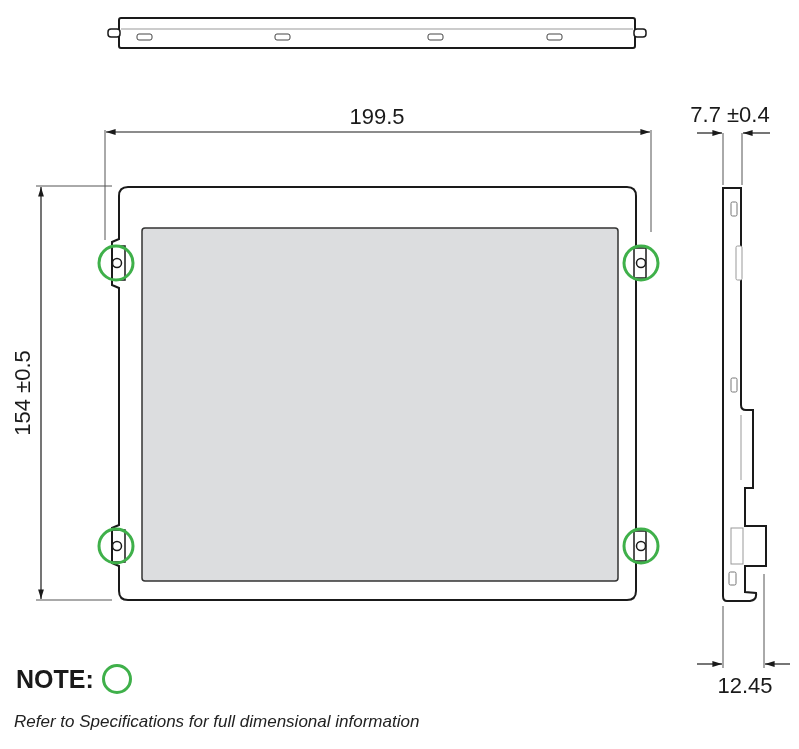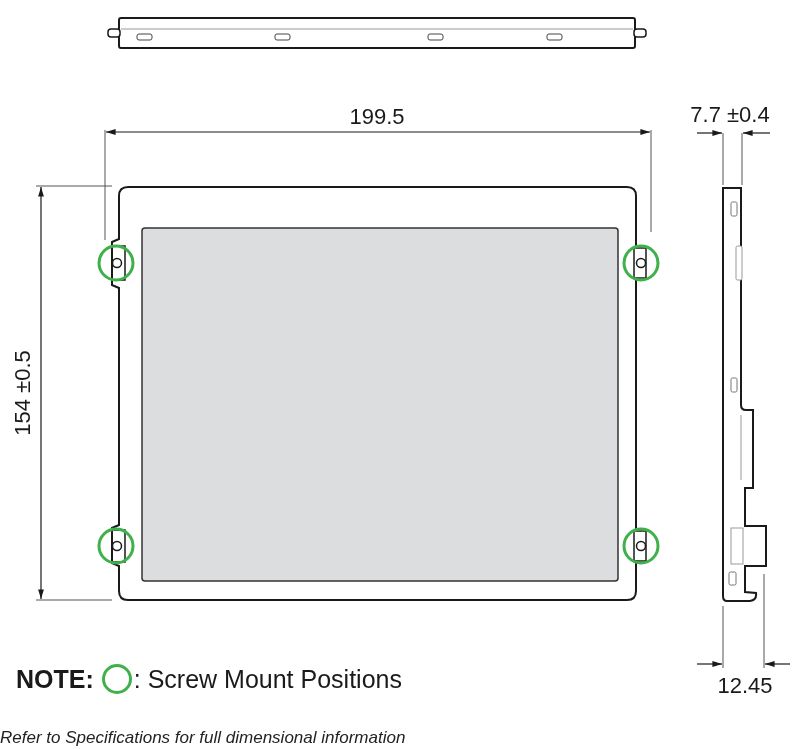--- a/index.html
+++ b/index.html
@@ -2,21 +2,21 @@
 <html><head>
   <meta charset="utf-8">
   <style>
     html, body { margin: 0; padding: 0; background: #ffffff; }
     body { width: 799px; height: 749px; position: relative; overflow: hidden; font-family: "Liberation Sans", sans-serif; color: #1a1a1a; }
     svg.drawing { position: absolute; left: 0; top: 0; }
     .dim-text { font-family: "Liberation Sans", sans-serif; font-size: 22px; fill: #1a1a1a; }
     .note { position: absolute; left: 16px; top: 664px; font-size: 25px; white-space: nowrap; display: flex; align-items: center; justify-content: center; }
     .note .bold { font-weight: bold; }
     .note .circle { display: inline-block; width: 30px; height: 30px; border: 3px solid #3fb04a; border-radius: 50%; margin: 0 2px 0 8px; box-sizing: border-box; }
-    .footnote { position: absolute; left: 0; top: 712px; font-size: 17px; font-style: italic; color: #222; white-space: nowrap; margin-top: 16px; }
+    .footnote { position: absolute; left: 14px; top: 712px; font-size: 17px; font-style: italic; color: #222; white-space: nowrap; }
   </style>
 </head>
 <body>
 
 <svg class="drawing" width="799" height="749" viewBox="0 0 799 749" xmlns="http://www.w3.org/2000/svg">
   <defs>
     <marker id="arrow" viewBox="0 0 10 10" refX="10" refY="5" markerWidth="10" markerHeight="8" orient="auto-start-reverse">
       <path d="M0,2 L10,5 L0,8 Z" fill="#1a1a1a"></path>
     </marker>
   </defs>
@@ -97,16 +97,15 @@
     <line x1="764" y1="574" x2="764" y2="668" stroke="#555" stroke-width="1"></line>
     <line x1="697" y1="664" x2="722" y2="664" stroke="#1a1a1a" stroke-width="1.2" marker-end="url(#arrow)"></line>
     <line x1="790" y1="664" x2="765" y2="664" stroke="#1a1a1a" stroke-width="1.2" marker-end="url(#arrow)"></line>
     <text class="dim-text" x="745" y="693" text-anchor="middle">12.45</text>
   </g>
 </svg>
 
 <div class="note">
   <span class="bold">NOTE:</span>
   <span class="circle"></span>
-  <span>: Screw Mount Positions</span>
 </div>
 
 <div class="footnote">Refer to Specifications for full dimensional information</div>
 
 </body></html>

